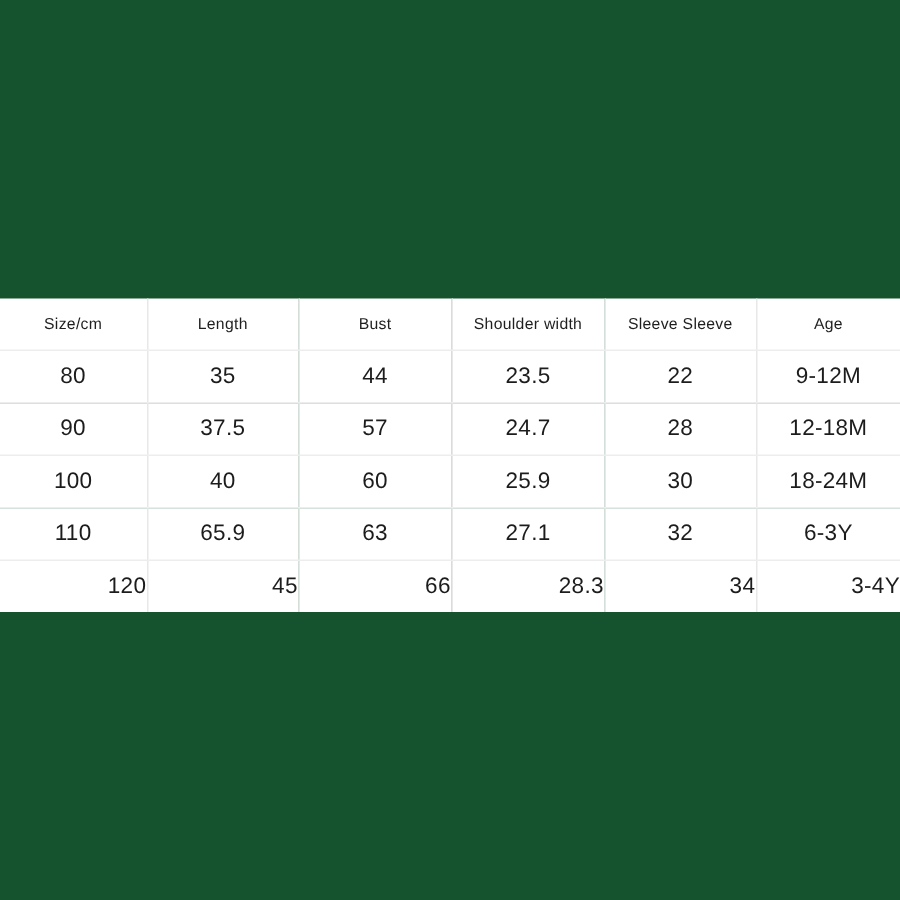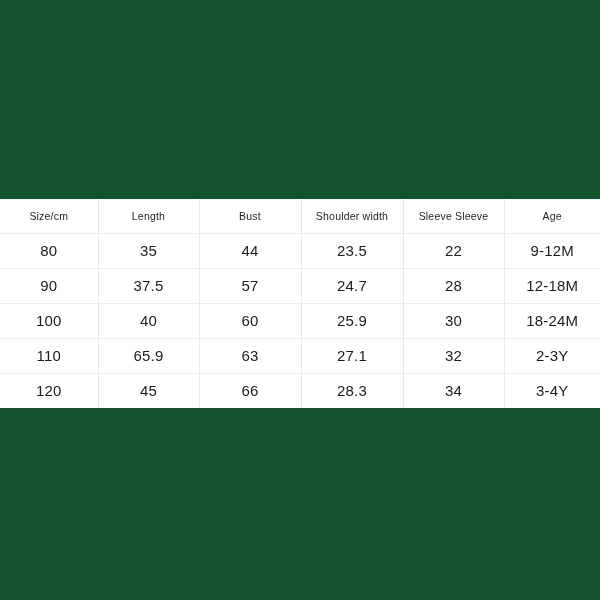--- a/index.html
+++ b/index.html
@@ -59,20 +59,21 @@
 
   
   table.size-chart th:last-child,
   table.size-chart td:last-child {
     border-right: none;
   }
 
   
   table.size-chart tbody tr:last-child td {
     border-bottom: none;
+    text-align: right;
   }
 
   table.size-chart thead th {
     font-size: 10.5px;
     color: #1f1f1f;
   }
 
   .cell-text {
     display: block;
     line-height: 34px;
@@ -189,21 +190,21 @@
           <td>
               <span class="cell-text">63</span>
             </td>
           <td>
               <span class="cell-text">27.1</span>
             </td>
           <td>
               <span class="cell-text">32</span>
             </td>
           <td>
-              <span class="cell-text">2-3Y</span>
+              <span class="cell-text">6-3Y</span>
             </td>
         </tr>
         <tr>
           <td>
               <span class="cell-text">120</span>
             </td>
           <td>
               <span class="cell-text">45</span>
             </td>
           <td>

